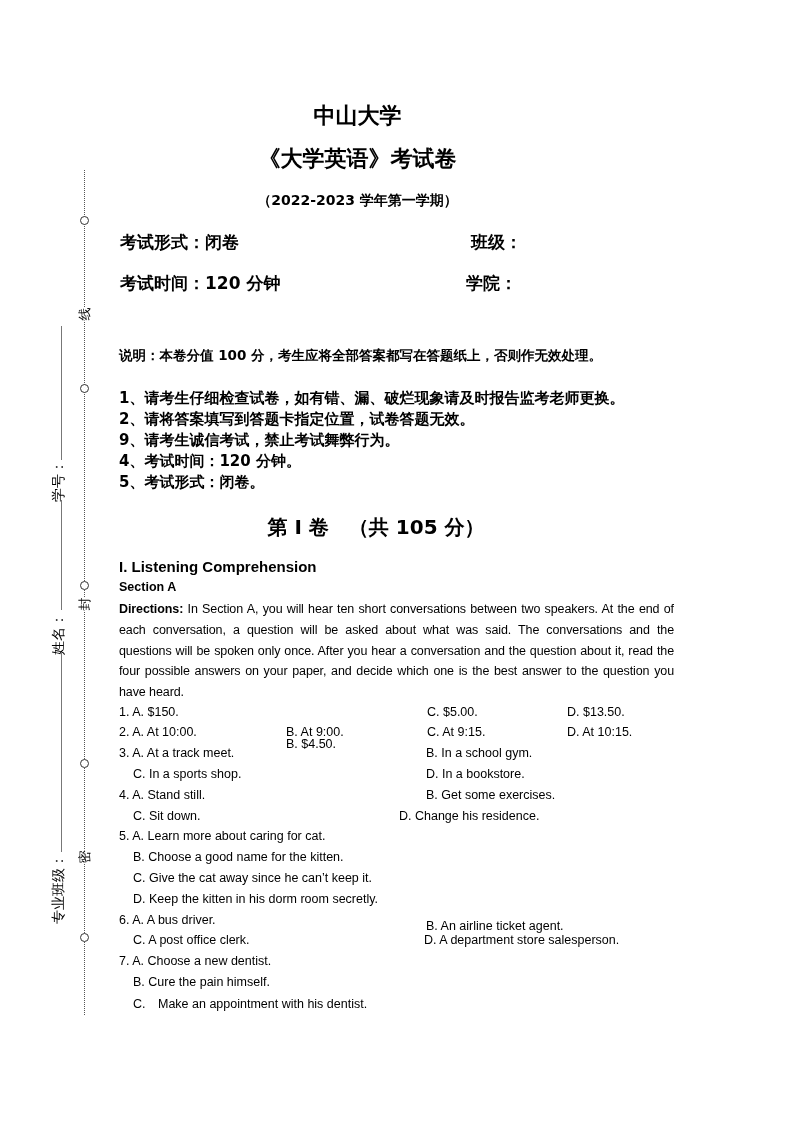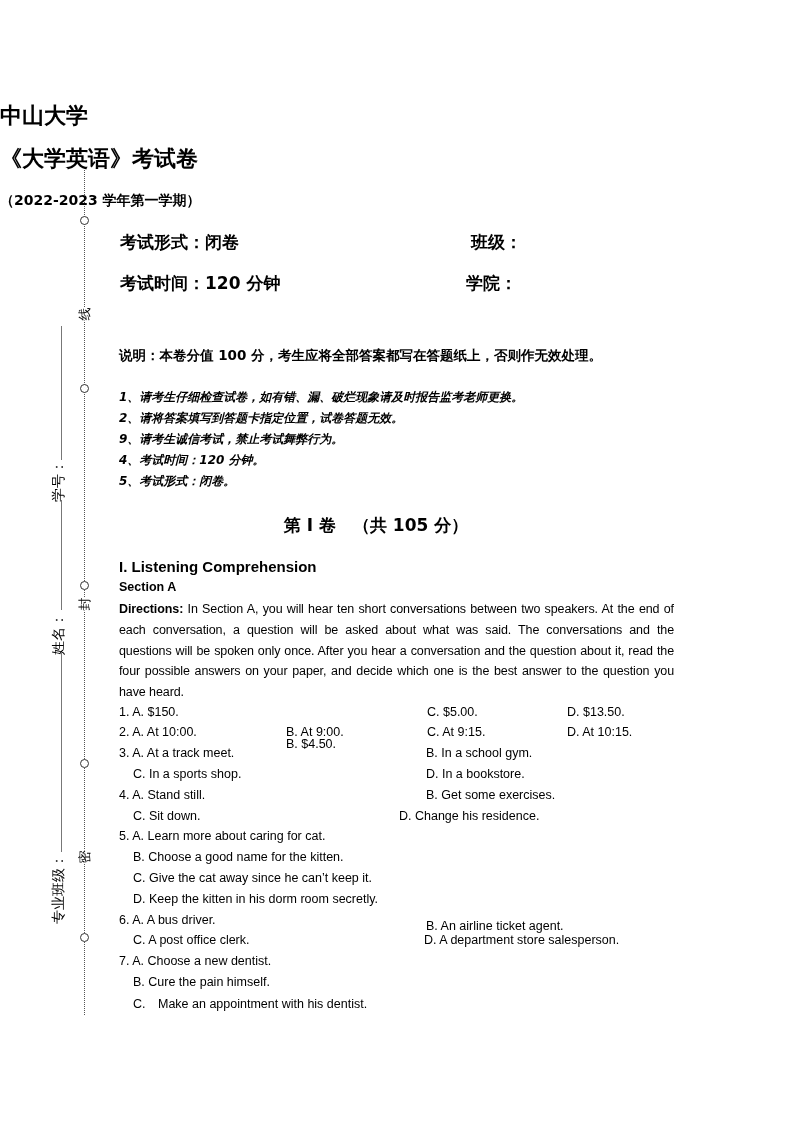--- a/index.html
+++ b/index.html
@@ -6,31 +6,31 @@
   body { width: 793px; height: 1122px; position: relative; overflow: hidden; font-family: "DejaVu Sans", sans-serif; color: #000; }
 
   
   .dotted-line { position: absolute; left: 84px; width: 0; border-left: 1px dotted #555; }
   .circle { position: absolute; left: 80px; width: 7px; height: 7px; border: 1px solid #333; border-radius: 50%; background: #fff; }
   .seal-char { position: absolute; left: 78px; font-size: 13px; transform: rotate(-90deg); background: #fff; line-height: 14px; }
   .solid-line { position: absolute; left: 61px; width: 0; border-left: 1.5px solid #777; }
   .field-label { position: absolute; left: 45px; font-size: 14px; transform: rotate(-90deg); transform-origin: center; white-space: nowrap; background:#fff; }
 
   
-  .title { position: absolute; left: 0; width: 715px; font-weight: bold; font-family: "DejaVu Sans", sans-serif; }
+  .title { position: absolute; left: 0; width: 715px; text-align: center; font-weight: bold; font-family: "DejaVu Sans", sans-serif; }
   .t1 { top: 101px; font-size: 22px; }
   .t2 { top: 144px; font-size: 22px; }
   .t3 { top: 192px; font-size: 14px; }
 
   .info { position: absolute; font-weight: bold; font-size: 17px; }
 
   .notice { position: absolute; left: 119px; font-weight: bold; font-size: 13.5px; }
-  .rule { position: absolute; left: 119px; font-weight: bold; font-size: 12px; font-style: italic; }
+  .rule { position: absolute; left: 119px; font-weight: bold; font-size: 15px; }
 
-  .part-title { position: absolute; left: 0; width: 752px; text-align: center; top: 514px; font-weight: bold; font-size: 17px; }
+  .part-title { position: absolute; left: 0; width: 752px; text-align: center; top: 514px; font-weight: bold; font-size: 20px; }
   .sec-title { position: absolute; left: 119px; top: 558px; font-weight: bold; font-size: 15px; font-family: "Liberation Sans", sans-serif; }
   .sec-sub { position: absolute; left: 119px; top: 580px; font-weight: bold; font-size: 12.5px; font-family: "Liberation Sans", sans-serif; }
   .directions { position: absolute; left: 119px; top: 599px; width: 555px; font-size: 12.5px; line-height: 20.8px; text-align: justify; font-family: "Liberation Sans", sans-serif; letter-spacing: -0.1px; }
   .directions b { font-weight: bold; margin-top: 8px; }
 
   .opt { position: absolute; font-size: 12.5px; font-family: "Liberation Sans", sans-serif; white-space: nowrap; }
 </style>
 </head>
 <body>
 

